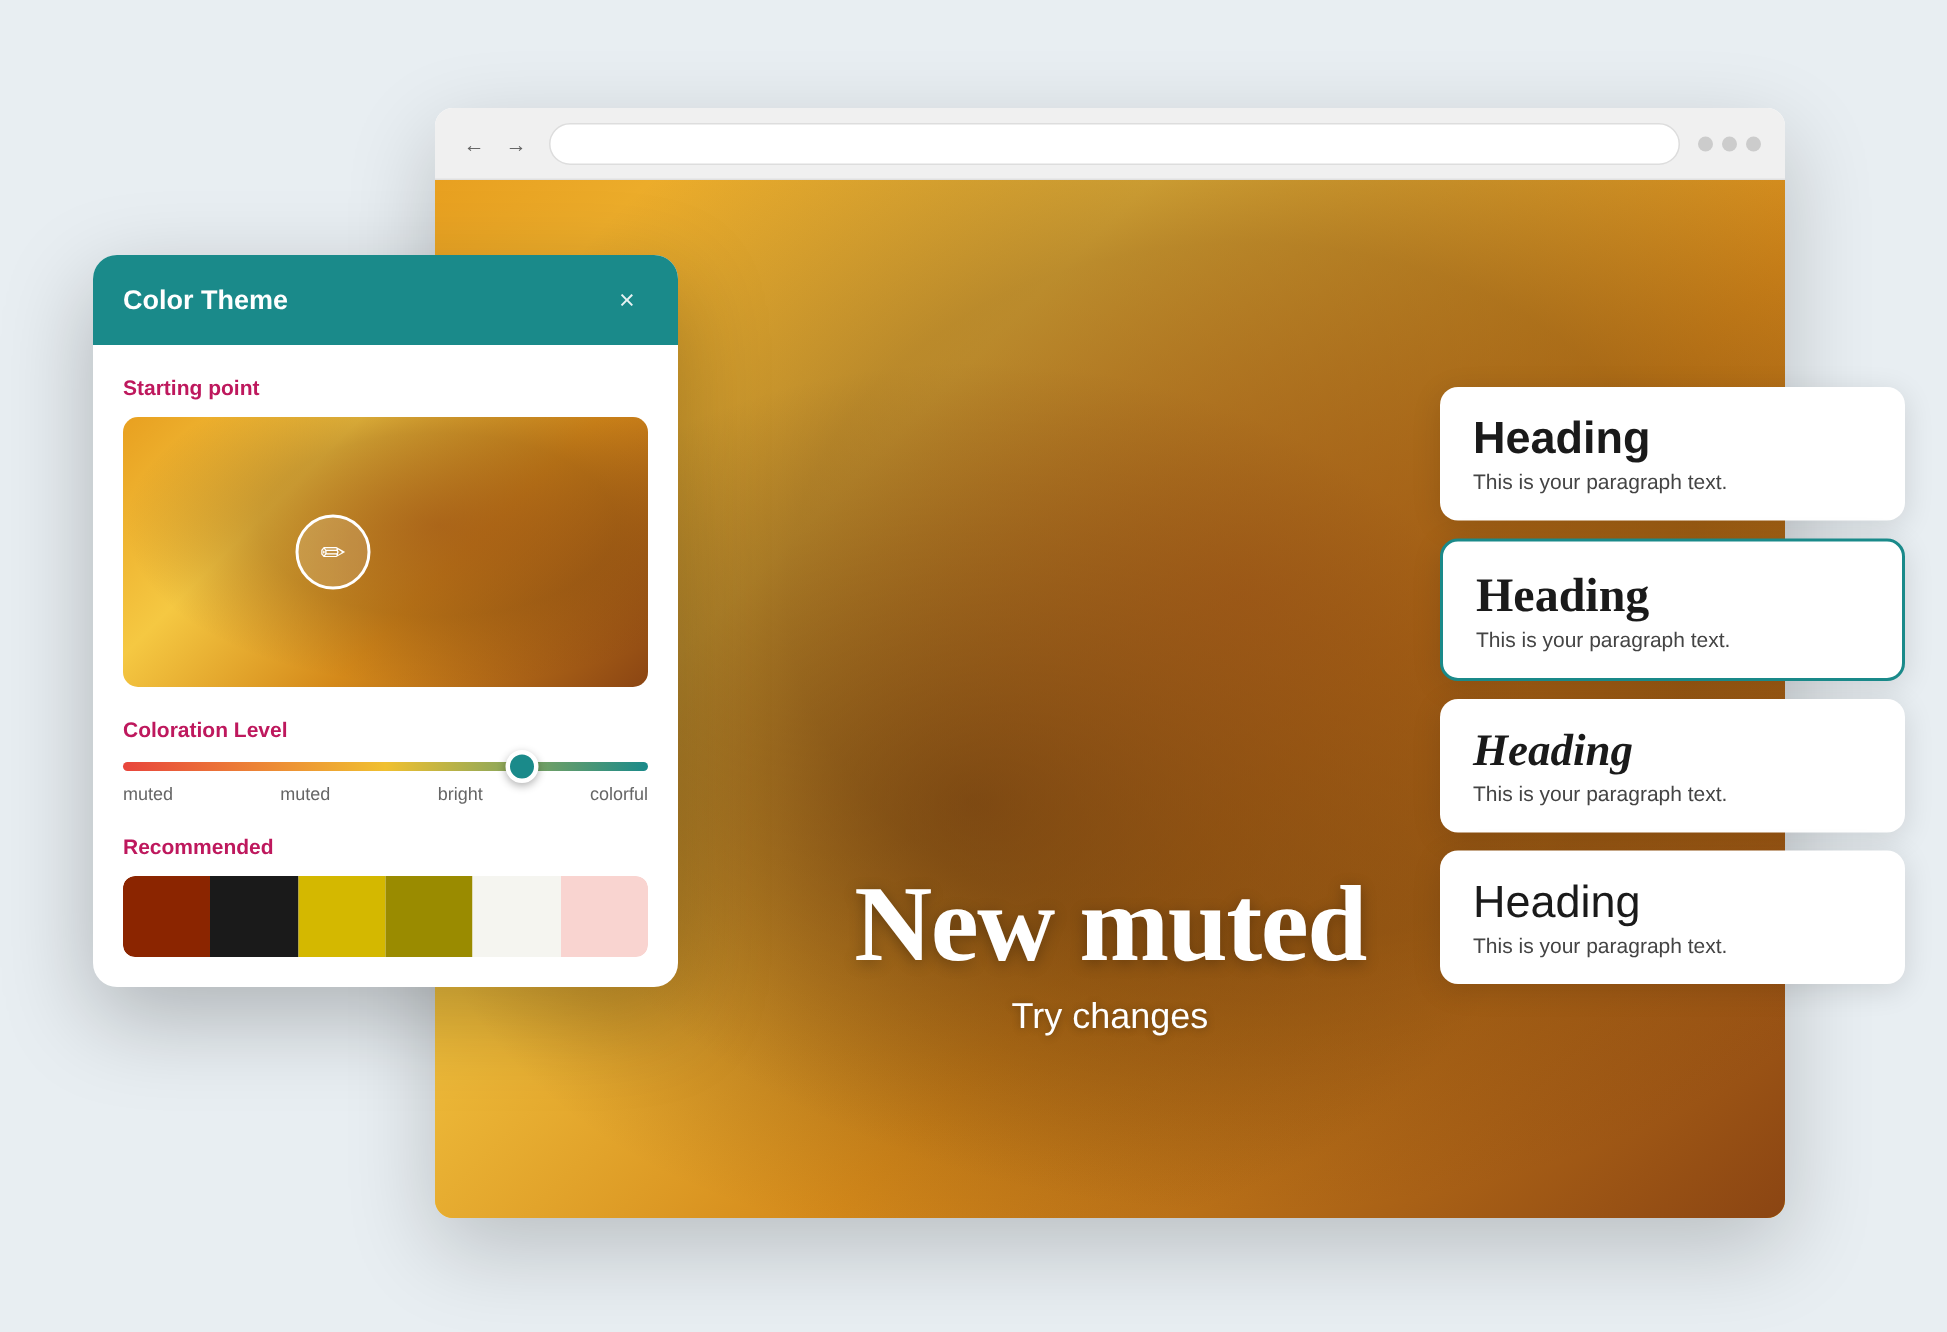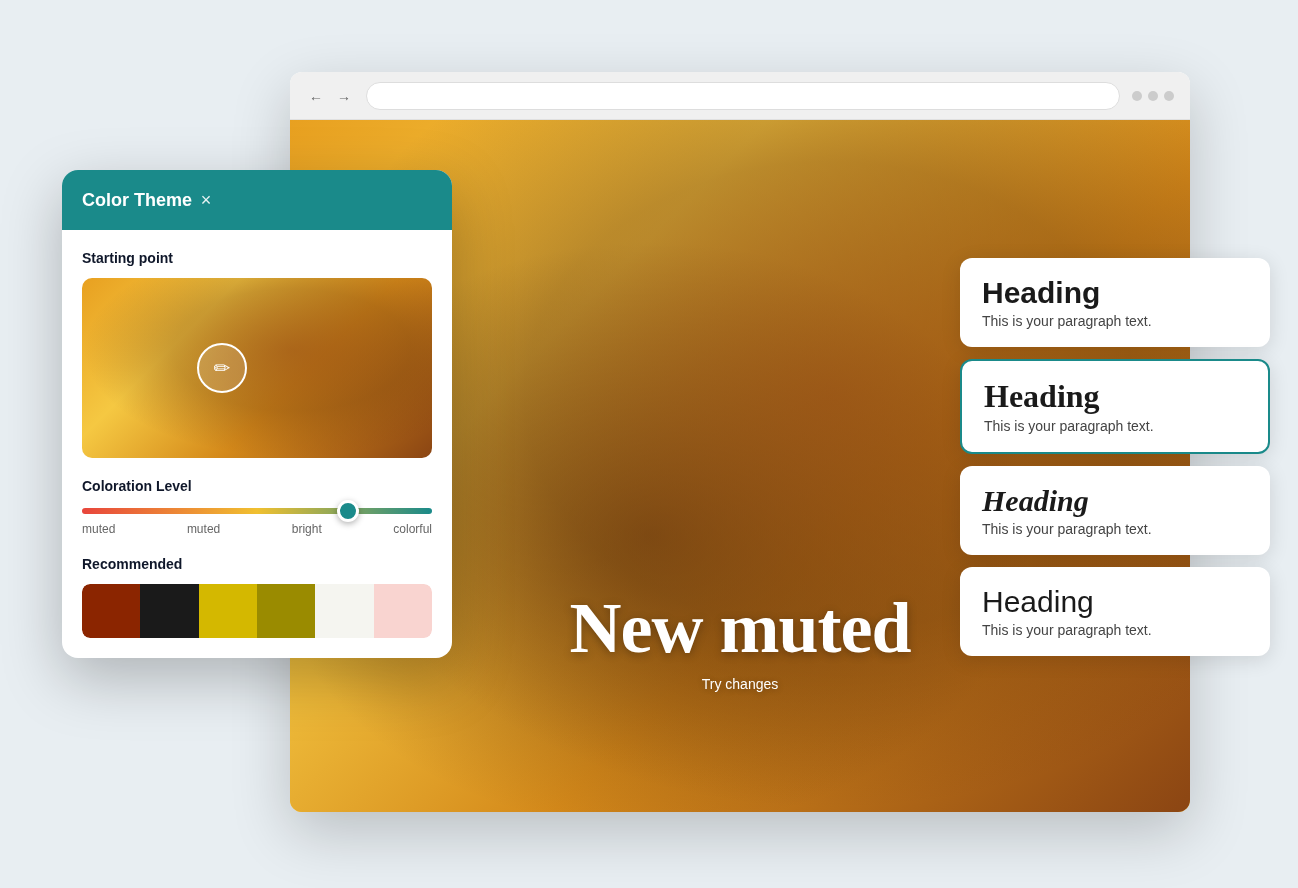--- a/index.html
+++ b/index.html
@@ -108,21 +108,21 @@
     .hero-title {
       font-size: 72px;
       font-weight: 700;
       letter-spacing: -1px;
       font-family: 'Georgia', serif;
       text-shadow: 0 2px 10px rgba(0,0,0,0.3);
       line-height: 1;
     }
 
     .hero-subtitle {
-      font-size: 14px;
+      font-size: 24px;
       font-weight: 400;
       margin-top: 12px;
       text-shadow: 0 1px 6px rgba(0,0,0,0.3);
     }
 
     
     .color-theme-panel {
       position: absolute;
       top: 170px;
       left: 62px;
@@ -133,20 +133,21 @@
       overflow: hidden;
       z-index: 10;
     }
 
     .panel-header {
       background: #1a8a8a;
       color: white;
       padding: 16px 20px;
       display: flex;
       align-items: center;
+      justify-content: space-between;
     }
 
     .panel-title {
       font-size: 18px;
       font-weight: 600;
     }
 
     .panel-close {
       width: 28px;
       height: 28px;
@@ -158,21 +159,21 @@
       opacity: 0.9;
     }
 
     .panel-body {
       padding: 20px;
     }
 
     .panel-section-label {
       font-size: 14px;
       font-weight: 600;
-      color: #0f172a;
+      color: #be185d;
       margin-bottom: 12px;
     }
 
     
     .starting-point-image {
       width: 100%;
       height: 180px;
       border-radius: 10px;
       overflow: hidden;
       position: relative;

